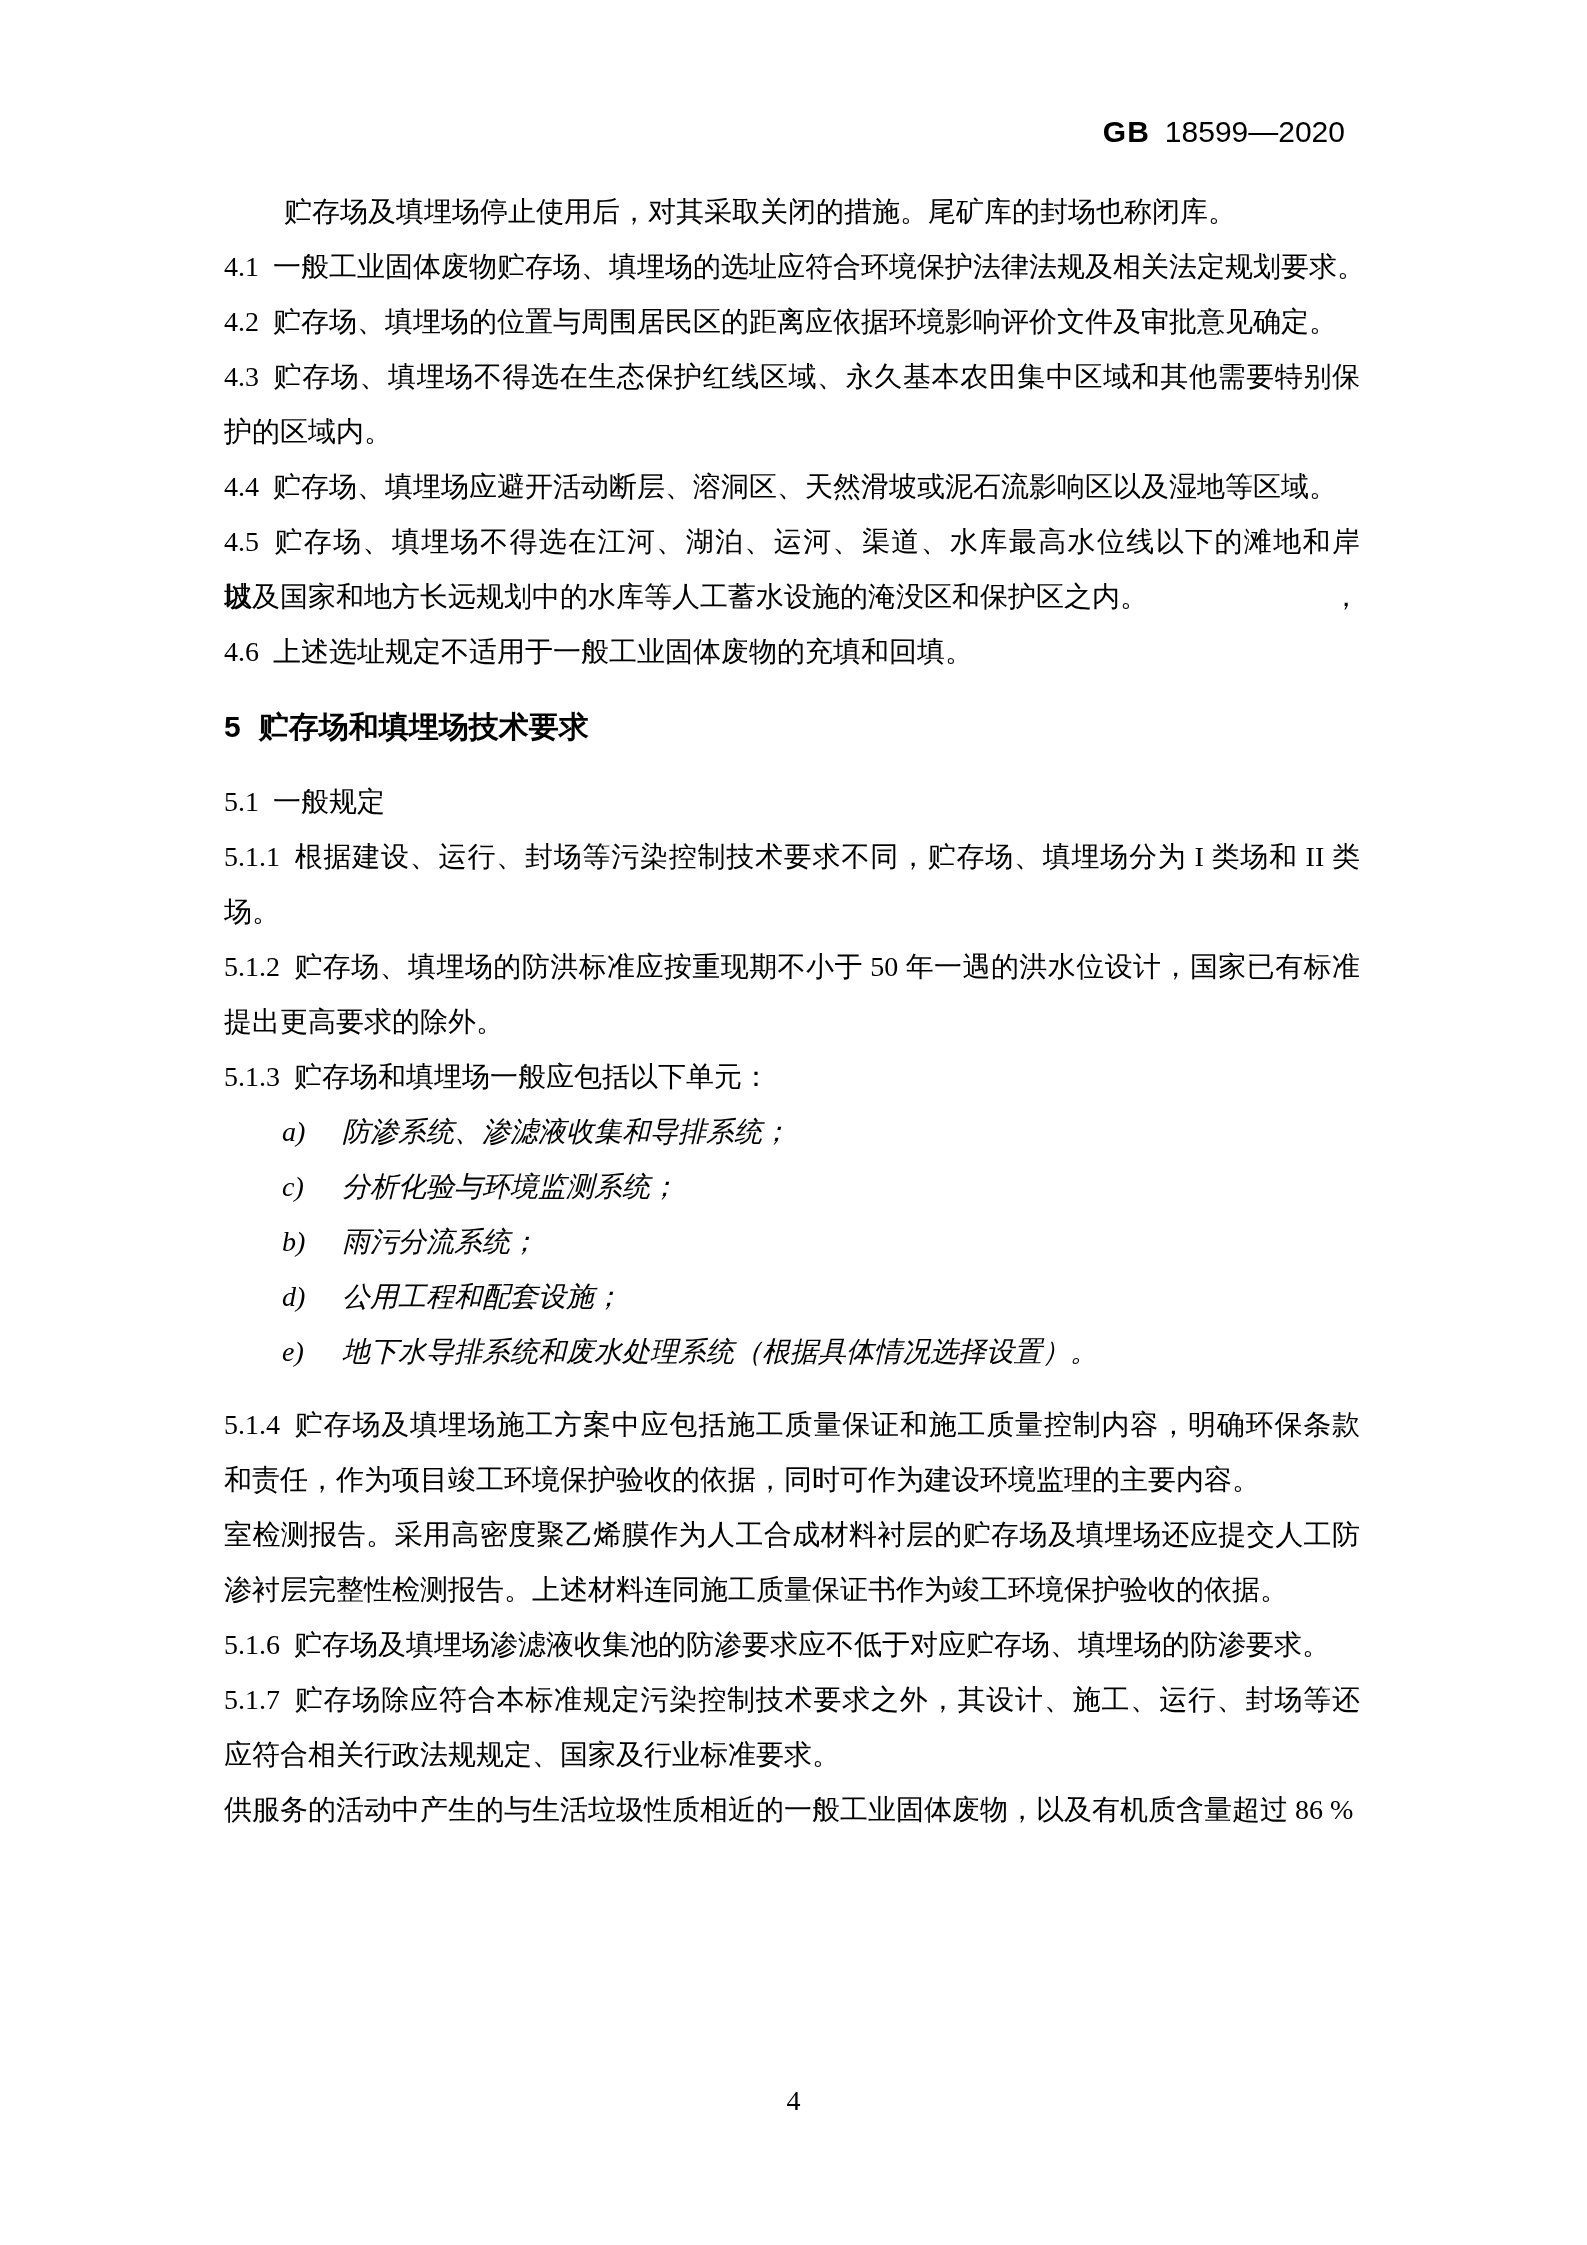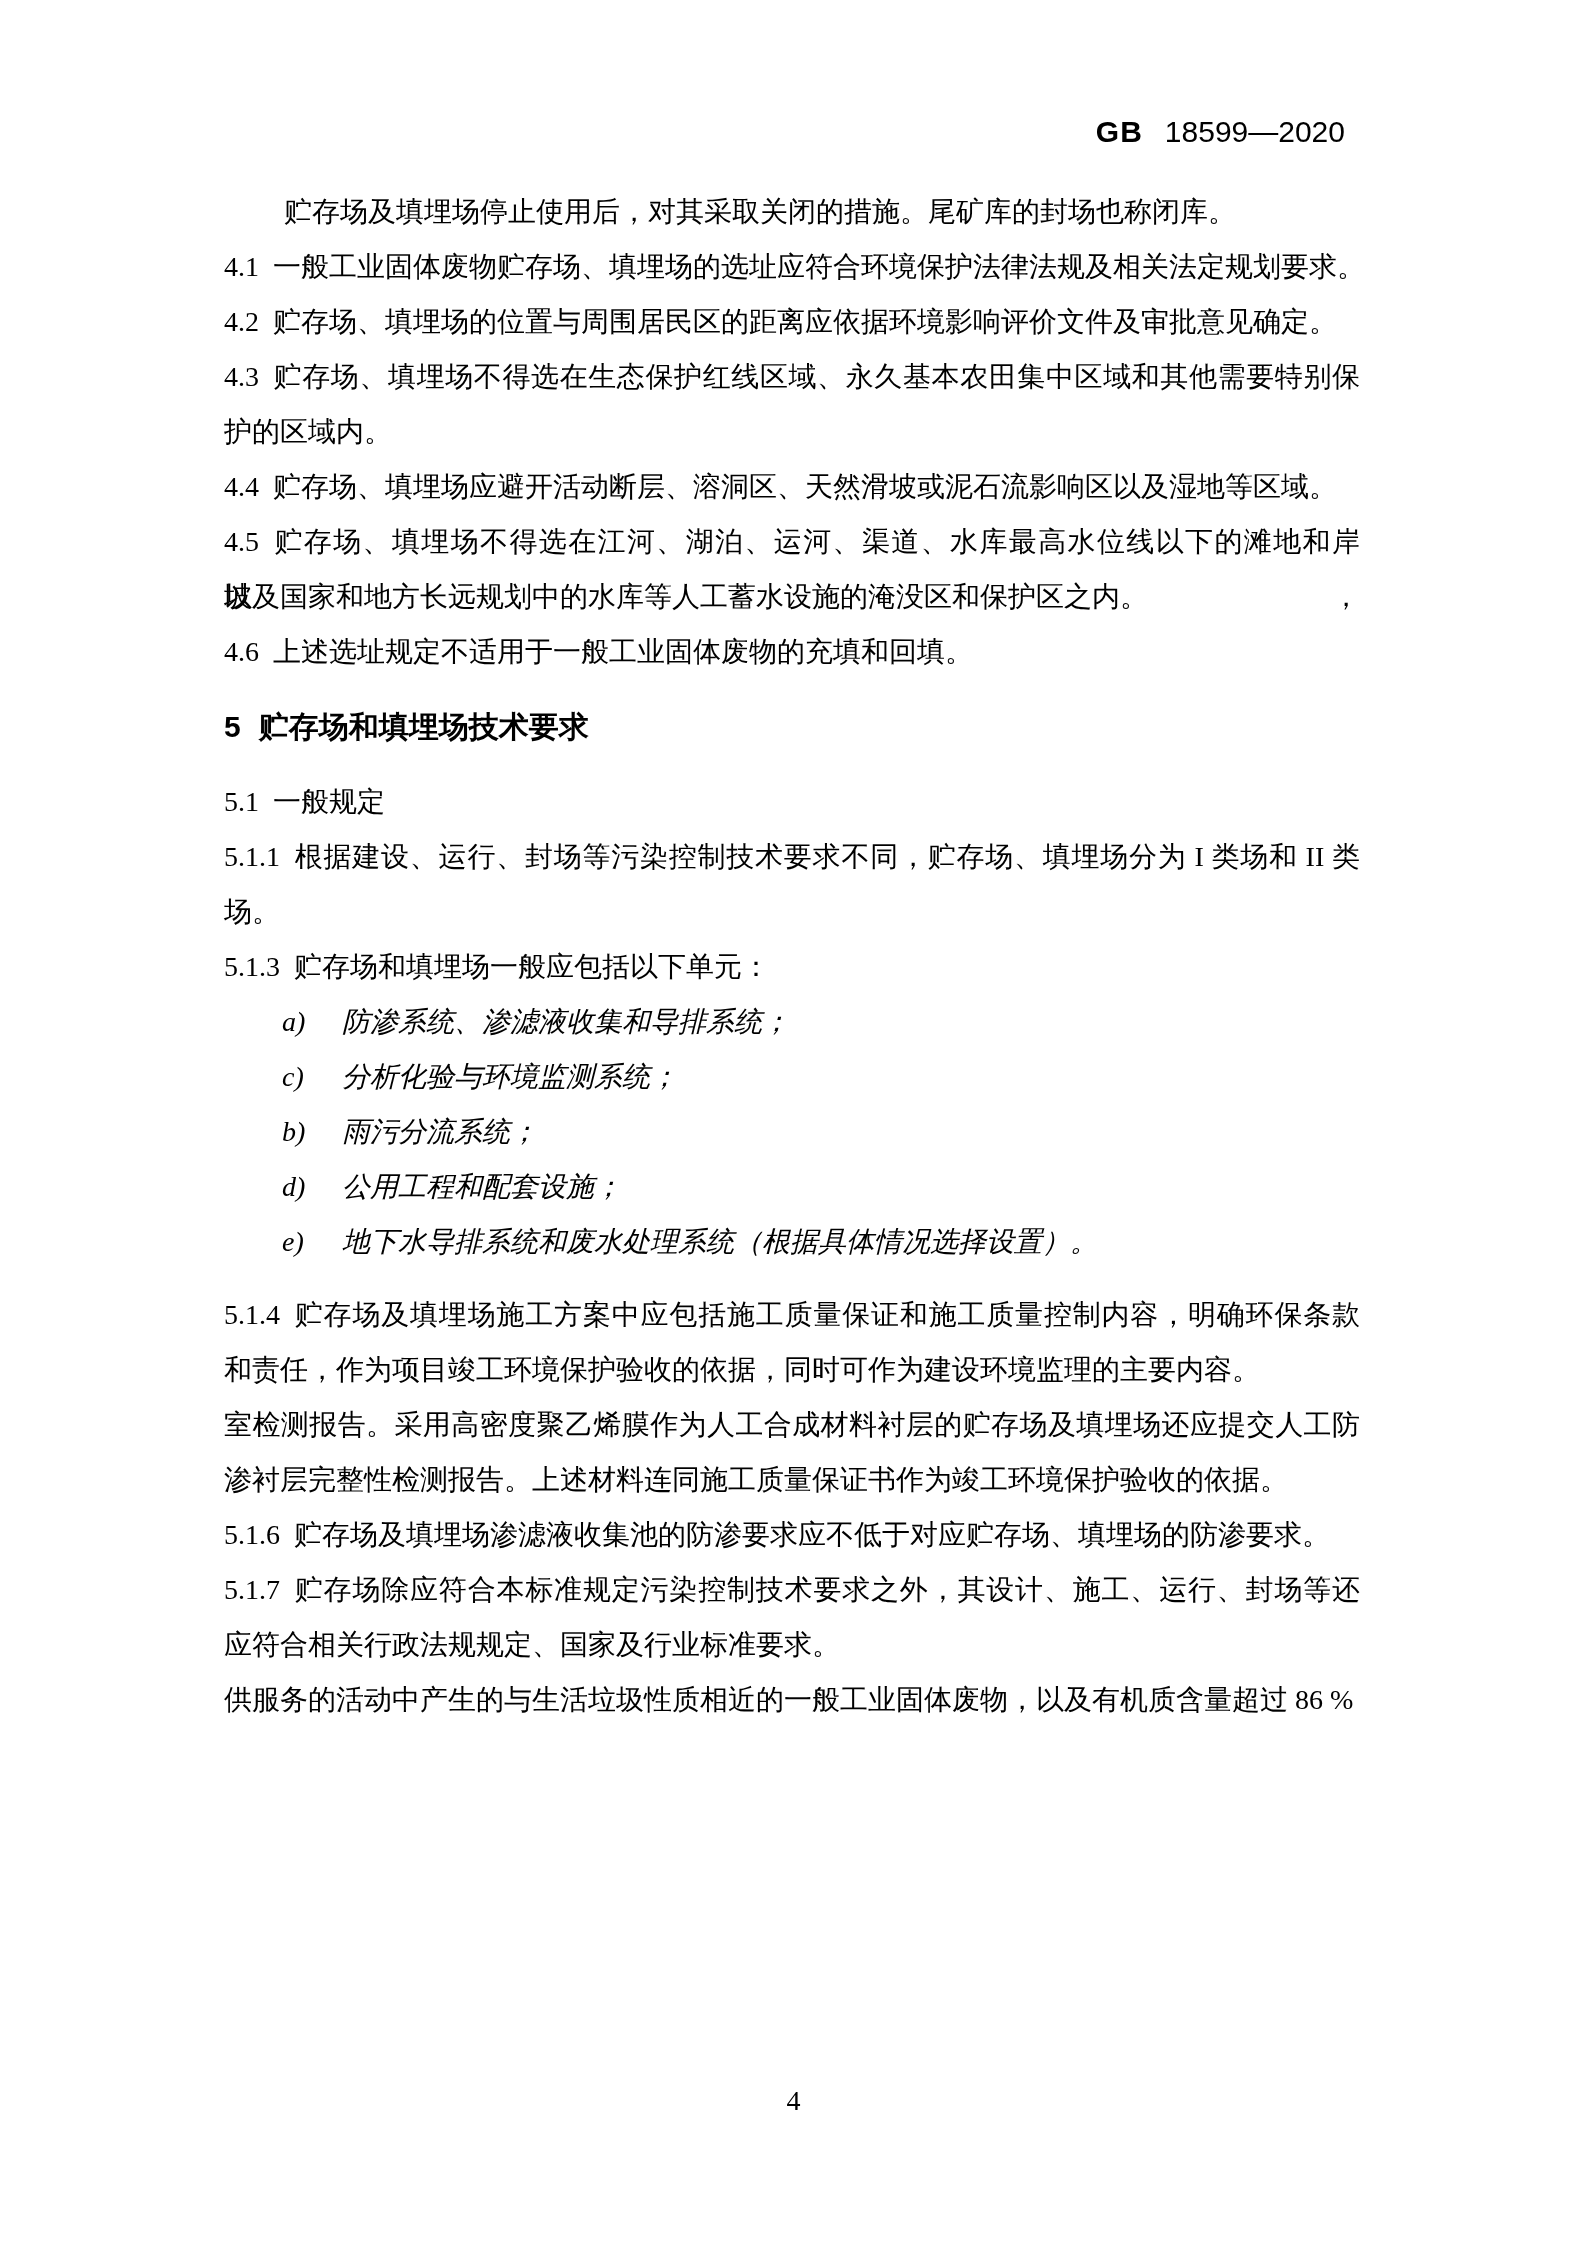--- a/index.html
+++ b/index.html
@@ -22,21 +22,21 @@
     top: 116px;
     right: 242px;
     font-family: "Liberation Sans", "DejaVu Sans", sans-serif;
     font-size: 30px;
     line-height: 32px;
     white-space: nowrap;
   }
   .doc-header .gb {
     font-weight: bold;
     letter-spacing: 1px;
-    margin-right: 22px;
+    margin-right: 15px;
     text-align: center;
   }
   
   .doc-content {
     position: absolute;
     left: 224px;
     top: 0;
     width: 1136px;
     padding-top: 184px;
   }
@@ -117,20 +117,24 @@
       <div class="para h" data-name="section-heading-5">
         <div class="line" data-name="text-line"><span class="num" data-name="clause-number">5</span><span data-name="text-content">贮存场和填埋场技术要求</span></div>
       </div>
       <div class="para p" data-name="clause-5-1">
         <div class="line" data-name="text-line"><span class="num" data-name="clause-number">5.1</span><span data-name="text-content">一般规定</span></div>
       </div>
       <div class="para p" data-name="clause-5-1-1">
         <div class="line fill" data-name="text-line"><span class="num" data-name="clause-number">5.1.1</span><span data-name="text-content">根据建设、运行、封场等污染控制技术要求不同，贮存场、填埋场分为 I 类场和 II 类</span></div>
         <div class="line" data-name="text-line"><span data-name="text-content">场。</span></div>
       </div>
+      <div class="para p" data-name="clause-5-1-2">
+        <div class="line fill" data-name="text-line"><span class="num" data-name="clause-number">5.1.2</span><span data-name="text-content">贮存场、填埋场的防洪标准应按重现期不小于 50 年一遇的洪水位设计，国家已有标准</span></div>
+        <div class="line" data-name="text-line"><span data-name="text-content">提出更高要求的除外。</span></div>
+      </div>
       <div class="para p" data-name="clause-5-1-3">
         <div class="line" data-name="text-line"><span class="num" data-name="clause-number">5.1.3</span><span data-name="text-content">贮存场和填埋场一般应包括以下单元：</span></div>
       </div>
       <div class="para li" data-name="list-item-a">
         <div class="line" data-name="text-line"><span class="li-num" data-name="list-marker">a)</span><span data-name="text-content">防渗系统、渗滤液收集和导排系统；</span></div>
       </div>
       <div class="para li" data-name="list-item-c">
         <div class="line" data-name="text-line"><span class="li-num" data-name="list-marker">c)</span><span data-name="text-content">分析化验与环境监测系统；</span></div>
       </div>
       <div class="para li" data-name="list-item-b">

